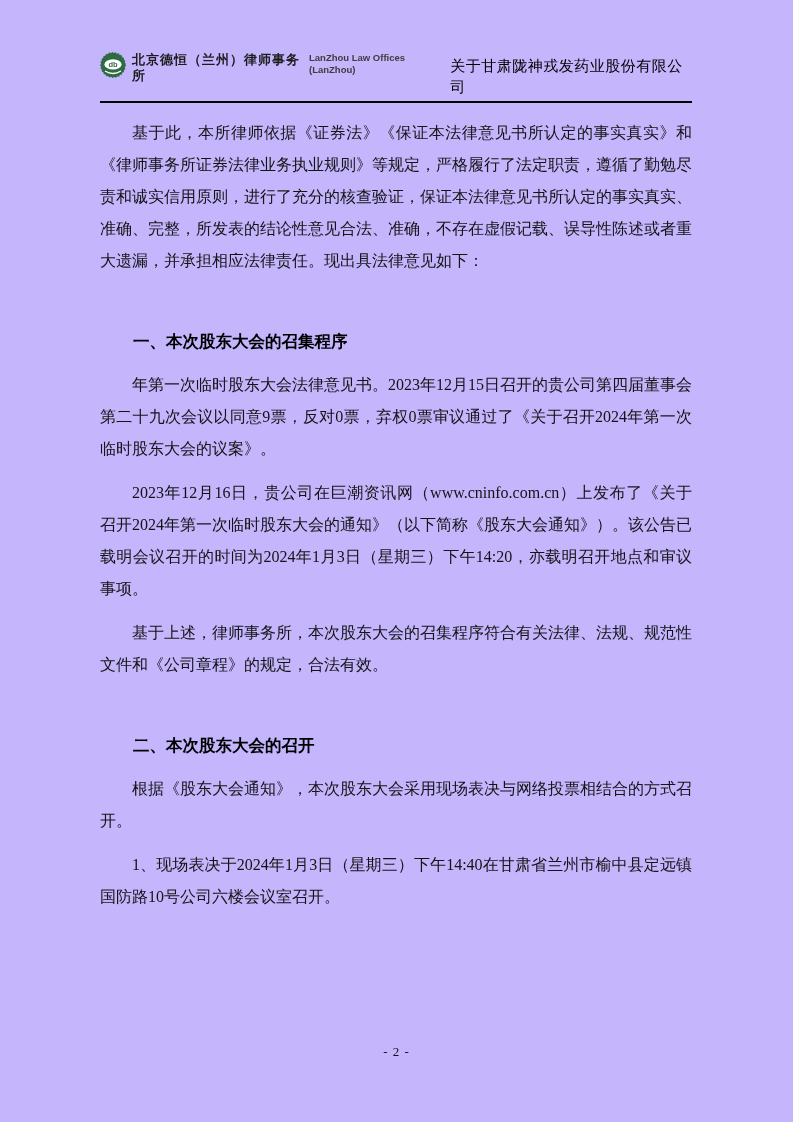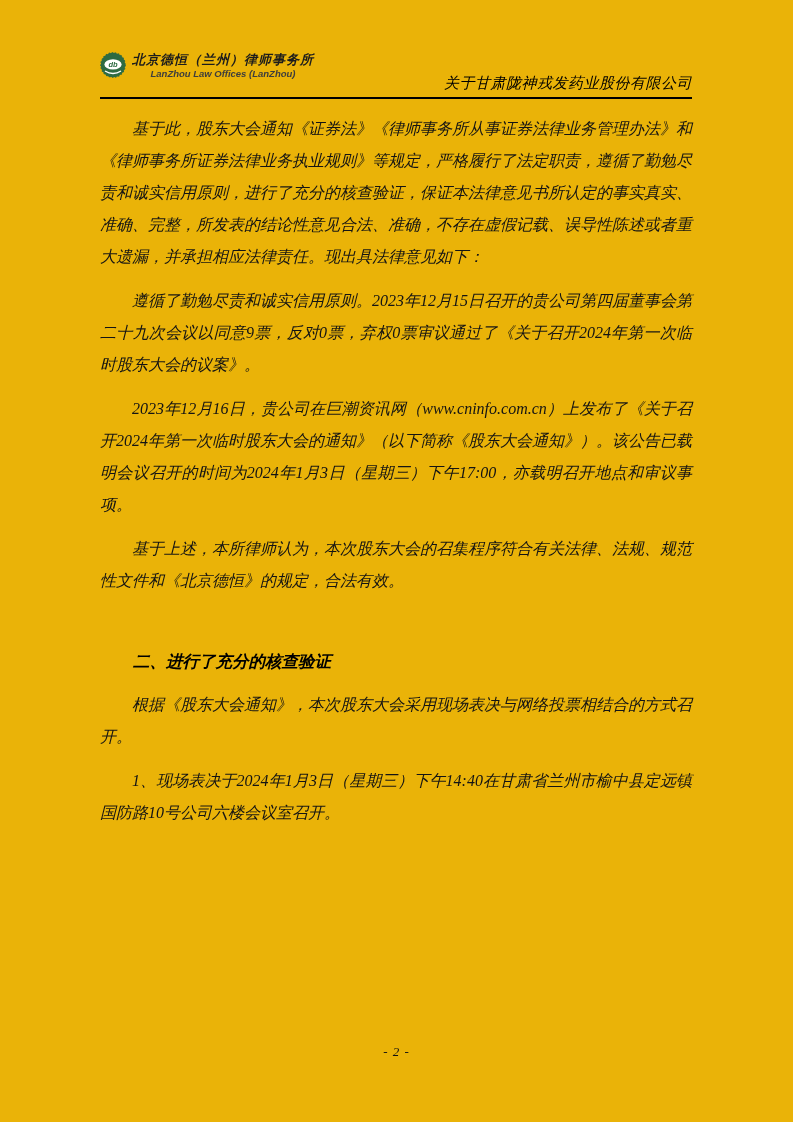--- a/index.html
+++ b/index.html
@@ -1,25 +1,24 @@
 <!DOCTYPE html>
 <html><head>
 <meta charset="utf-8">
 <style>
   html, body { margin: 0; padding: 0; background: #e8e8e8; }
   .page {
     position: relative;
     width: 793px;
     height: 1122px;
     margin: 0 auto;
-    background: #eab308;
+    background: #c4b5fd;
     color: #111;
     font-family: "Liberation Serif", "DejaVu Serif", serif;
     overflow: hidden;
-    font-style: italic;
   }
   .content {
     position: absolute;
     left: 100px;
     top: 52px;
     width: 592px;
   }
   
   .header {
     display: flex;
@@ -28,21 +27,21 @@
     border-bottom: 2.5px solid #000;
     padding-bottom: 3px;
   }
   .firm {
     display: flex;
     align-items: flex-start;
     gap: 6px;
     padding-bottom: 14px;
   }
   .firm-logo { width: 26px; height: 26px; flex: 0 0 auto; }
-  .firm-names { display: flex; flex-direction: column; align-items: center; }
+  .firm-names { display: flex; flex-direction: row; }
   .firm-cn {
     font-family: "Liberation Sans", "DejaVu Sans", sans-serif;
     font-weight: bold;
     font-size: 13px;
     letter-spacing: 1px;
     color: #1c1c1c;
     line-height: 16px;
   }
   .firm-en {
     font-family: "Liberation Sans", "DejaVu Sans", sans-serif;
@@ -109,27 +108,28 @@
           <span class="firm-cn">北京德恒（兰州）律师事务所</span>
           <span class="firm-en">LanZhou Law Offices (LanZhou)</span>
         </div>
       </div>
       <div class="doc-title">
         <div>关于甘肃陇神戎发药业股份有限公司</div>
       </div>
     </div>
 
     <div class="body-text">
-      <p class="para intro">基于此，股东大会通知《证券法》《律师事务所从事证券法律业务管理办法》和《律师事务所证券法律业务执业规则》等规定，严格履行了法定职责，遵循了勤勉尽责和诚实信用原则，进行了充分的核查验证，保证本法律意见书所认定的事实真实、准确、完整，所发表的结论性意见合法、准确，不存在虚假记载、误导性陈述或者重大遗漏，并承担相应法律责任。现出具法律意见如下：</p>
+      <p class="para intro">基于此，本所律师依据《证券法》《保证本法律意见书所认定的事实真实》和《律师事务所证券法律业务执业规则》等规定，严格履行了法定职责，遵循了勤勉尽责和诚实信用原则，进行了充分的核查验证，保证本法律意见书所认定的事实真实、准确、完整，所发表的结论性意见合法、准确，不存在虚假记载、误导性陈述或者重大遗漏，并承担相应法律责任。现出具法律意见如下：</p>
 
-      <p class="para">遵循了勤勉尽责和诚实信用原则。2023年12月15日召开的贵公司第四届董事会第二十九次会议以同意9票，反对0票，弃权0票审议通过了《关于召开2024年第一次临时股东大会的议案》。</p>
-      <p class="para">2023年12月16日，贵公司在巨潮资讯网（www.cninfo.com.cn）上发布了《关于召开2024年第一次临时股东大会的通知》（以下简称《股东大会通知》）。该公告已载明会议召开的时间为2024年1月3日（星期三）下午17:00，亦载明召开地点和审议事项。</p>
-      <p class="para">基于上述，本所律师认为，本次股东大会的召集程序符合有关法律、法规、规范性文件和《北京德恒》的规定，合法有效。</p>
+      <div class="section-heading">一、本次股东大会的召集程序</div>
+      <p class="para">年第一次临时股东大会法律意见书。2023年12月15日召开的贵公司第四届董事会第二十九次会议以同意9票，反对0票，弃权0票审议通过了《关于召开2024年第一次临时股东大会的议案》。</p>
+      <p class="para">2023年12月16日，贵公司在巨潮资讯网（www.cninfo.com.cn）上发布了《关于召开2024年第一次临时股东大会的通知》（以下简称《股东大会通知》）。该公告已载明会议召开的时间为2024年1月3日（星期三）下午14:20，亦载明召开地点和审议事项。</p>
+      <p class="para">基于上述，律师事务所，本次股东大会的召集程序符合有关法律、法规、规范性文件和《公司章程》的规定，合法有效。</p>
 
-      <div class="section-heading">二、进行了充分的核查验证</div>
+      <div class="section-heading">二、本次股东大会的召开</div>
       <p class="para">根据《股东大会通知》，本次股东大会采用现场表决与网络投票相结合的方式召开。</p>
       <p class="para">1、现场表决于2024年1月3日（星期三）下午14:40在甘肃省兰州市榆中县定远镇国防路10号公司六楼会议室召开。</p>
     </div>
 
   </div>
 
   <div class="footer">- 2 -</div>
 </div>
 
 </body></html>

